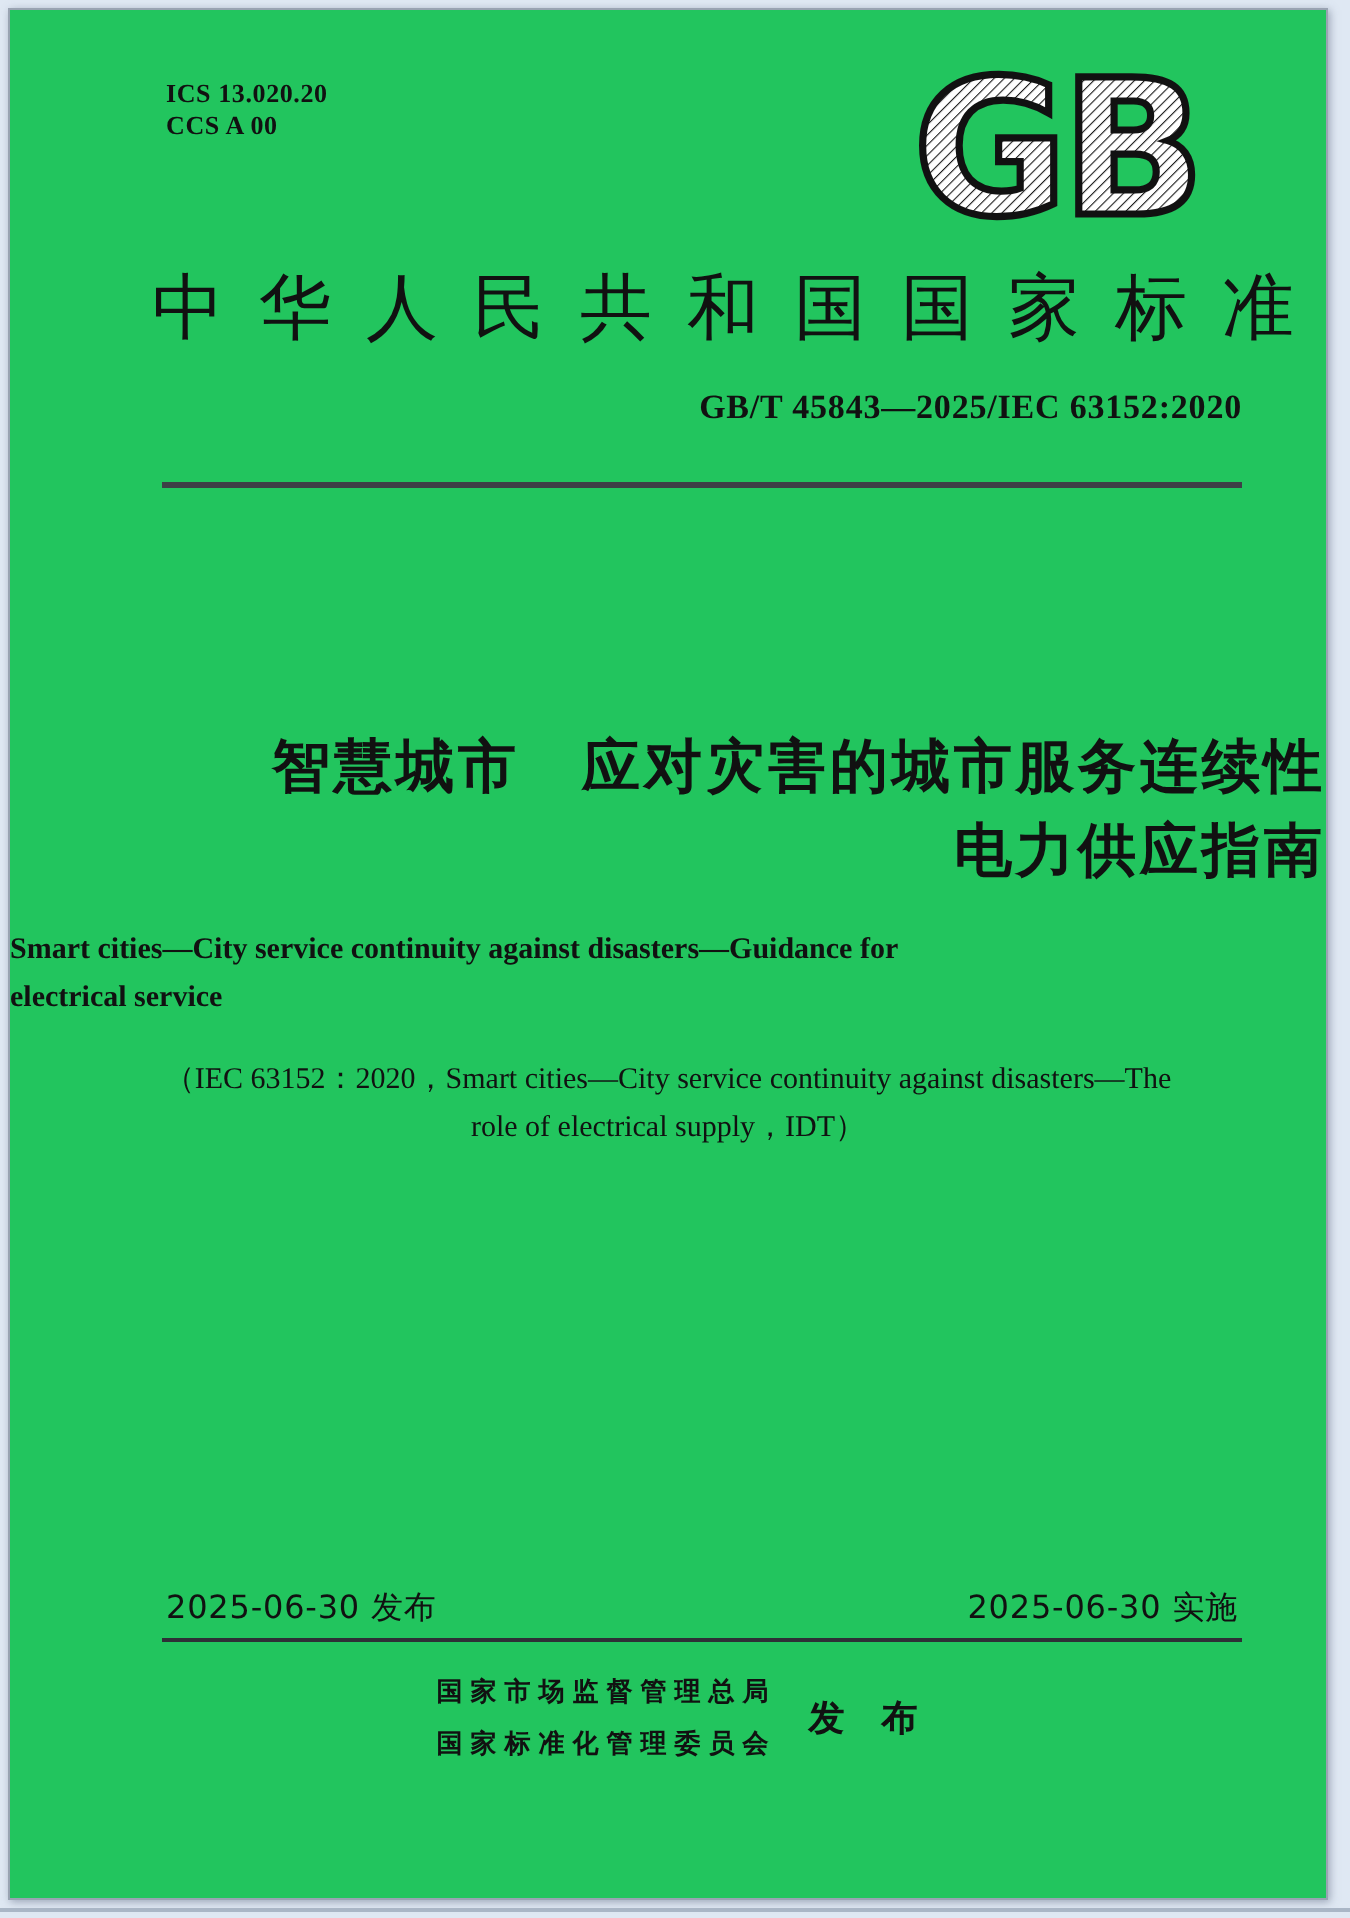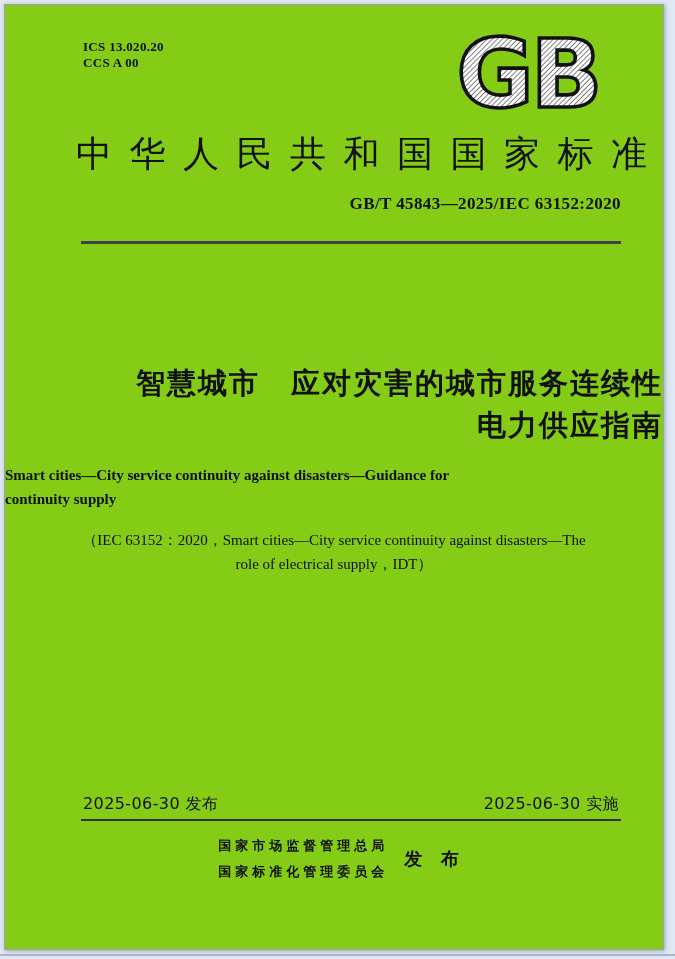--- a/index.html
+++ b/index.html
@@ -4,21 +4,21 @@
 <style>
   html,body{margin:0;padding:0;}
   body{
     width:675px;height:959px;position:relative;overflow:hidden;
     background:#dfe8f3;
     font-family:"Liberation Serif","DejaVu Serif",serif;
     color:#111;
   }
   .page{
     position:absolute;left:4px;top:4px;width:658px;height:944px;
-    background:#84cc16;
+    background:#22c55e;
     border:1px solid #99a3b2;
     box-shadow:1px 1px 4px rgba(100,112,135,.55);
   }
   .next-page-edge{
     position:absolute;left:0px;right:0px;top:954px;height:2px;
     background:#aab6c6;
   }
   
   .ics-block{
     position:absolute;left:78px;top:34px;
@@ -106,21 +106,21 @@
 
   <div class="rule-top"></div>
 
   <div class="title-zh">
     <div>智慧城市　应对灾害的城市服务连续性</div>
     <div>电力供应指南</div>
   </div>
 
   <div class="title-en">
     <div>Smart cities—City service continuity against disasters—Guidance for</div>
-    <div>continuity supply</div>
+    <div>electrical service</div>
   </div>
 
   <div class="adoption">
     <div>（IEC 63152：2020，Smart cities—City service continuity against disasters—The</div>
     <div>role of electrical supply，IDT）</div>
   </div>
 
   <div class="dates-row">
     <span>2025-06-30 发布</span>
     <span>2025-06-30 实施</span>

